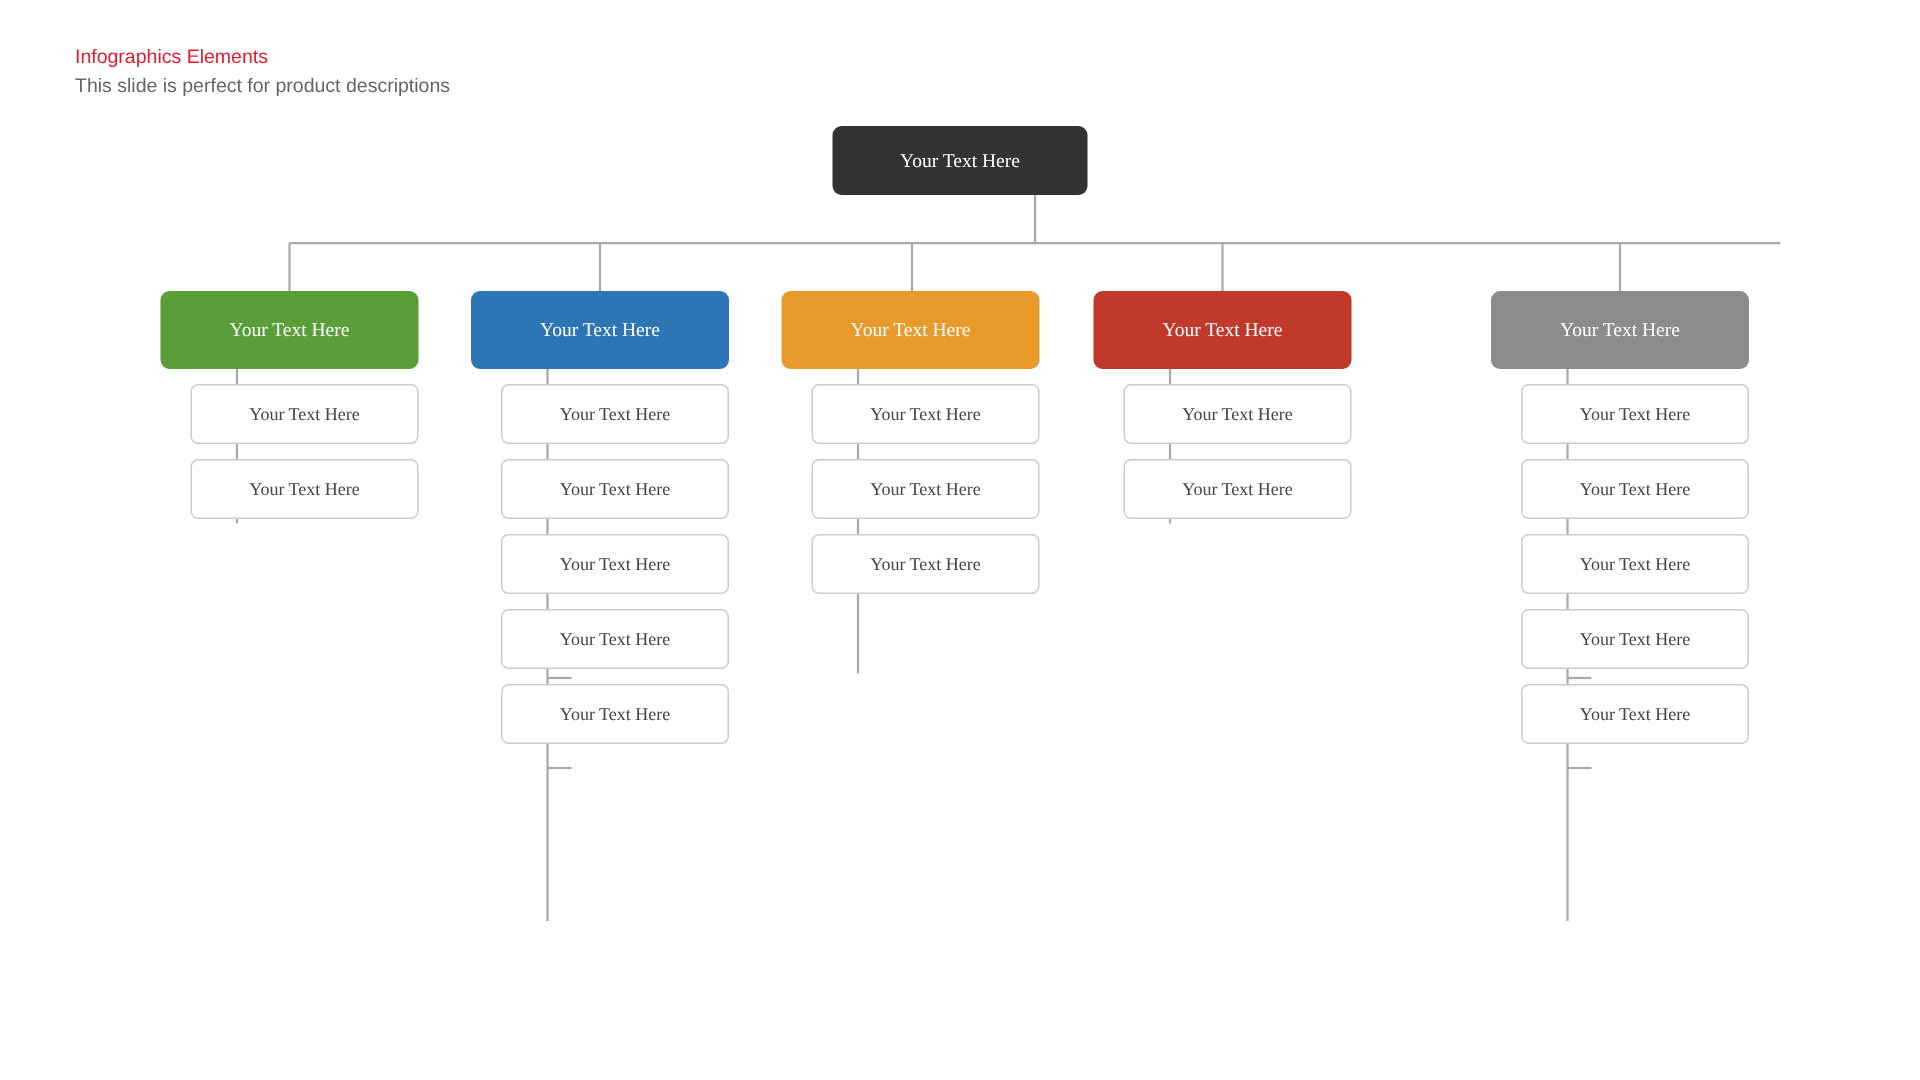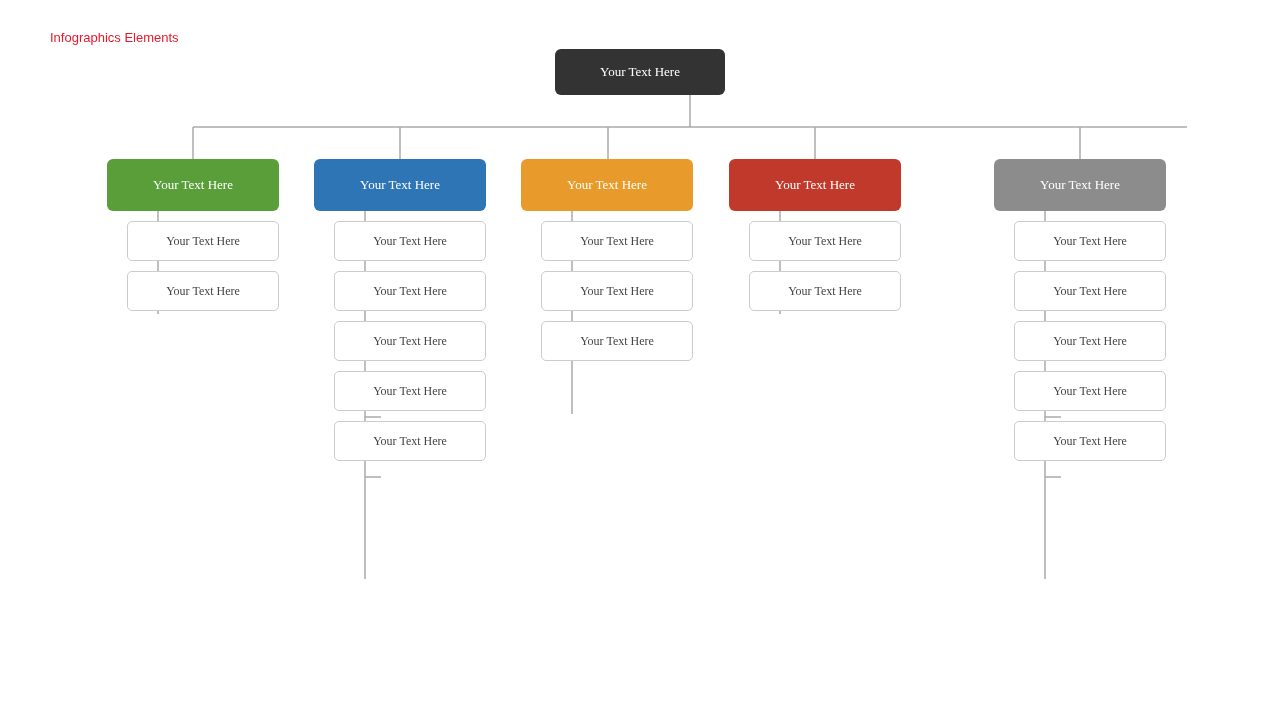--- a/index.html
+++ b/index.html
@@ -104,20 +104,21 @@
       color: #444;
       text-align: center;
       position: relative;
     }
   </style>
 </head>
 <body>
 
 <div class="page">
   <div class="header-tag">Infographics  Elements</div>
+  <div class="subtitle">This slide is perfect for product descriptions</div>
 
   <div class="chart-area">
 
     <div class="root-node">
       <span>Your Text Here</span>
     </div>
 
     <svg class="connectors">
 
       <line x1="640" y1="46" x2="640" y2="78" stroke="#aaa" stroke-width="1.5"></line>

